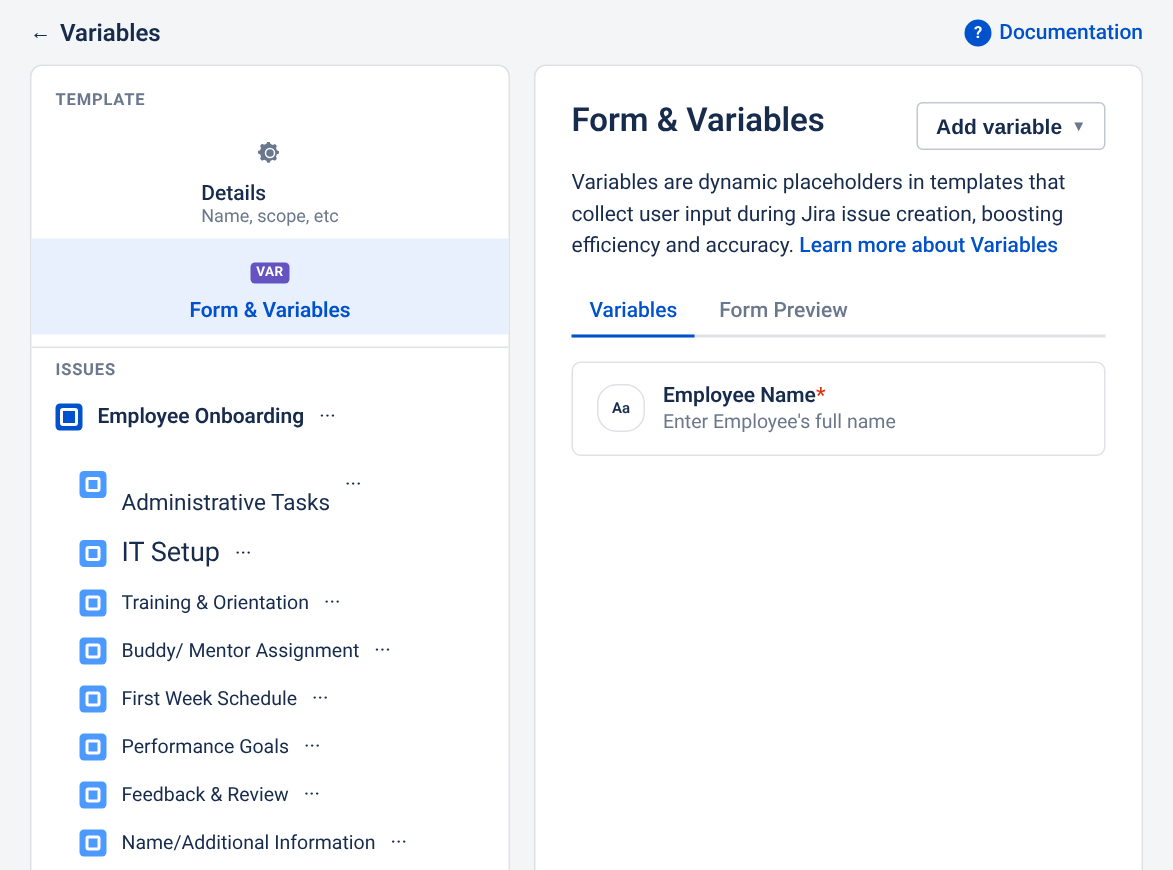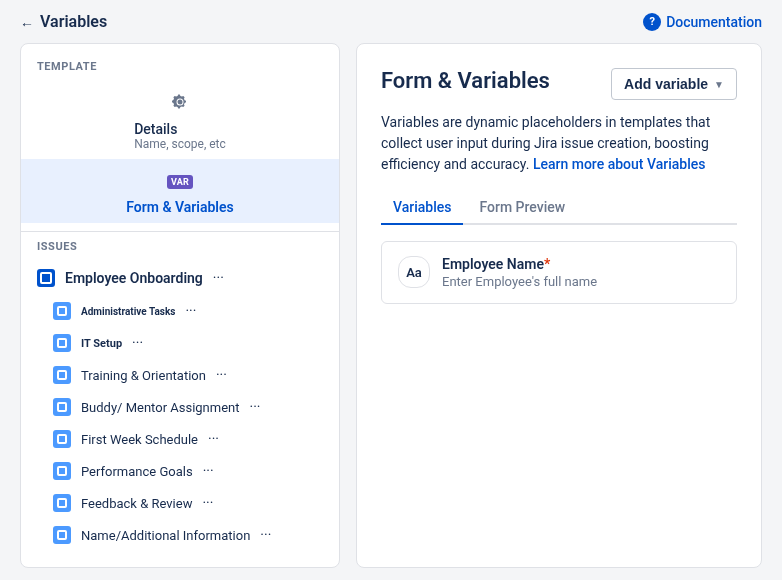--- a/index.html
+++ b/index.html
@@ -272,21 +272,21 @@
       background: white;
     }
     .aa-icon {
       width: 32px;
       height: 32px;
       border: 1px solid #dfe1e6;
       border-radius: 13px;
       display: flex;
       align-items: center;
       justify-content: center;
-      font-size: 13px;
+      font-size: 10px;
       font-weight: 600;
       color: #172b4d;
       flex-shrink: 0;
       background: white;
     }
     .variable-info {
       flex: 1;
     }
     .variable-name {
       font-size: 14px;
@@ -354,28 +354,28 @@
       </div>
       <span class="item-title" style="font-weight:600;">Employee Onboarding</span>
       <span class="dots-menu" style="visibility:visible;">···</span>
     </div>
 
     <div id="child-issues-container">
         <div class="issue-child-item">
     <div class="issue-icon-child">
       <div class="issue-icon-child-inner"></div>
     </div>
-    <span class="item-title" style="font-size:10px; font-weight:700;">Administrative Tasks</span>
-    <span class="dots-menu">···</span>
-  </div>
-        <div class="issue-child-item">
-    <div class="issue-icon-child">
-      <div class="issue-icon-child-inner"></div>
-    </div>
-    <span class="item-title" style="font-size:11px; font-weight:700;text-align:right;">IT Setup</span>
+    <span class="item-title" style="font-size:15px; font-weight:400;margin-top:24px;">Administrative Tasks</span>
+    <span class="dots-menu">···</span>
+  </div>
+        <div class="issue-child-item">
+    <div class="issue-icon-child">
+      <div class="issue-icon-child-inner"></div>
+    </div>
+    <span class="item-title" style="font-size:18px; font-weight:400;text-align:right;">IT Setup</span>
     <span class="dots-menu">···</span>
   </div>
         <div class="issue-child-item">
     <div class="issue-icon-child">
       <div class="issue-icon-child-inner"></div>
     </div>
     <span class="item-title" style="font-size:13px; font-weight:400;">Training &amp; Orientation</span>
     <span class="dots-menu">···</span>
   </div>
         <div class="issue-child-item">

